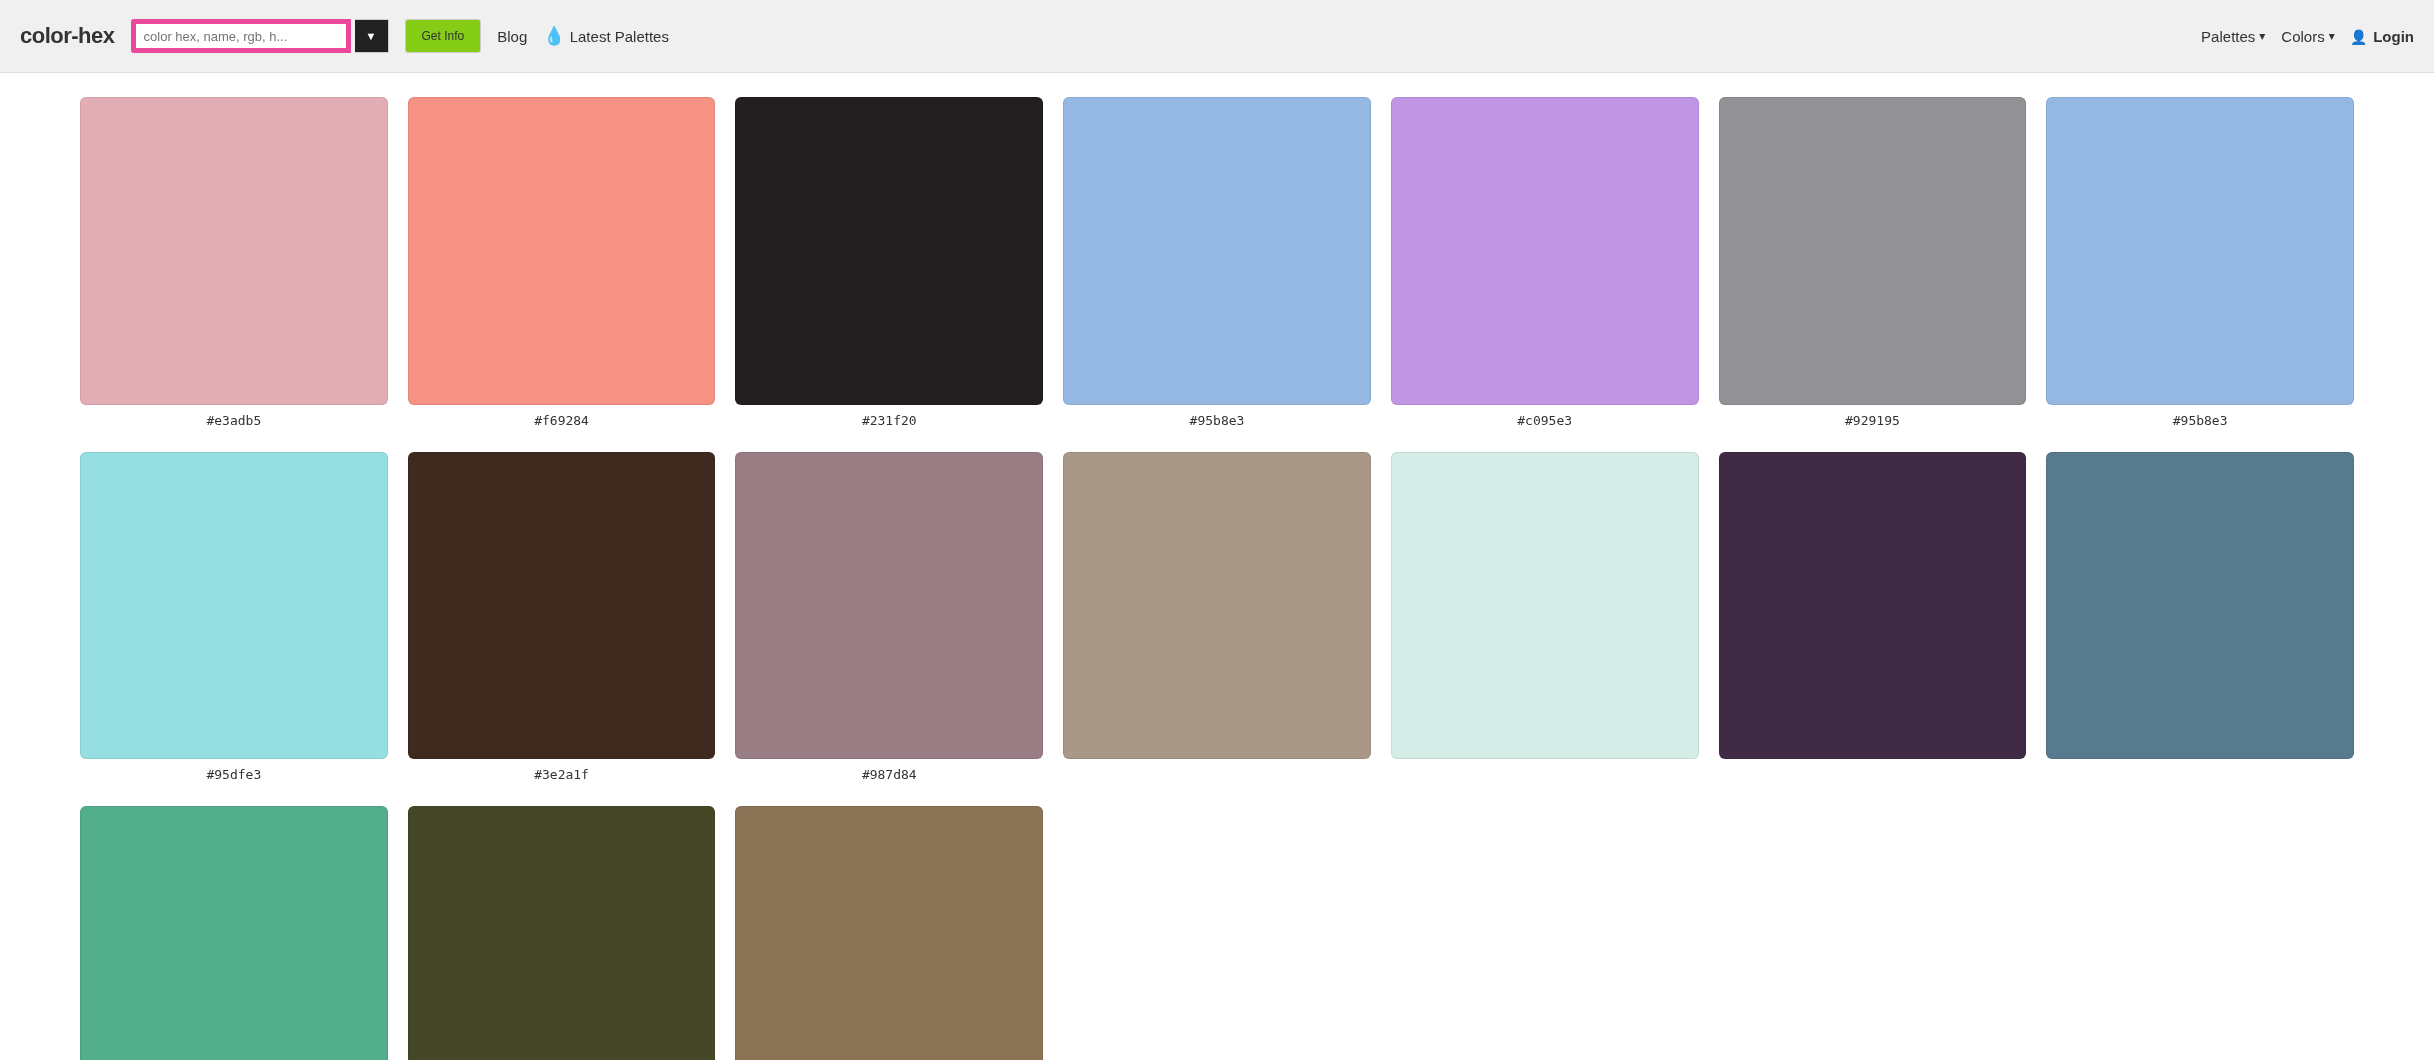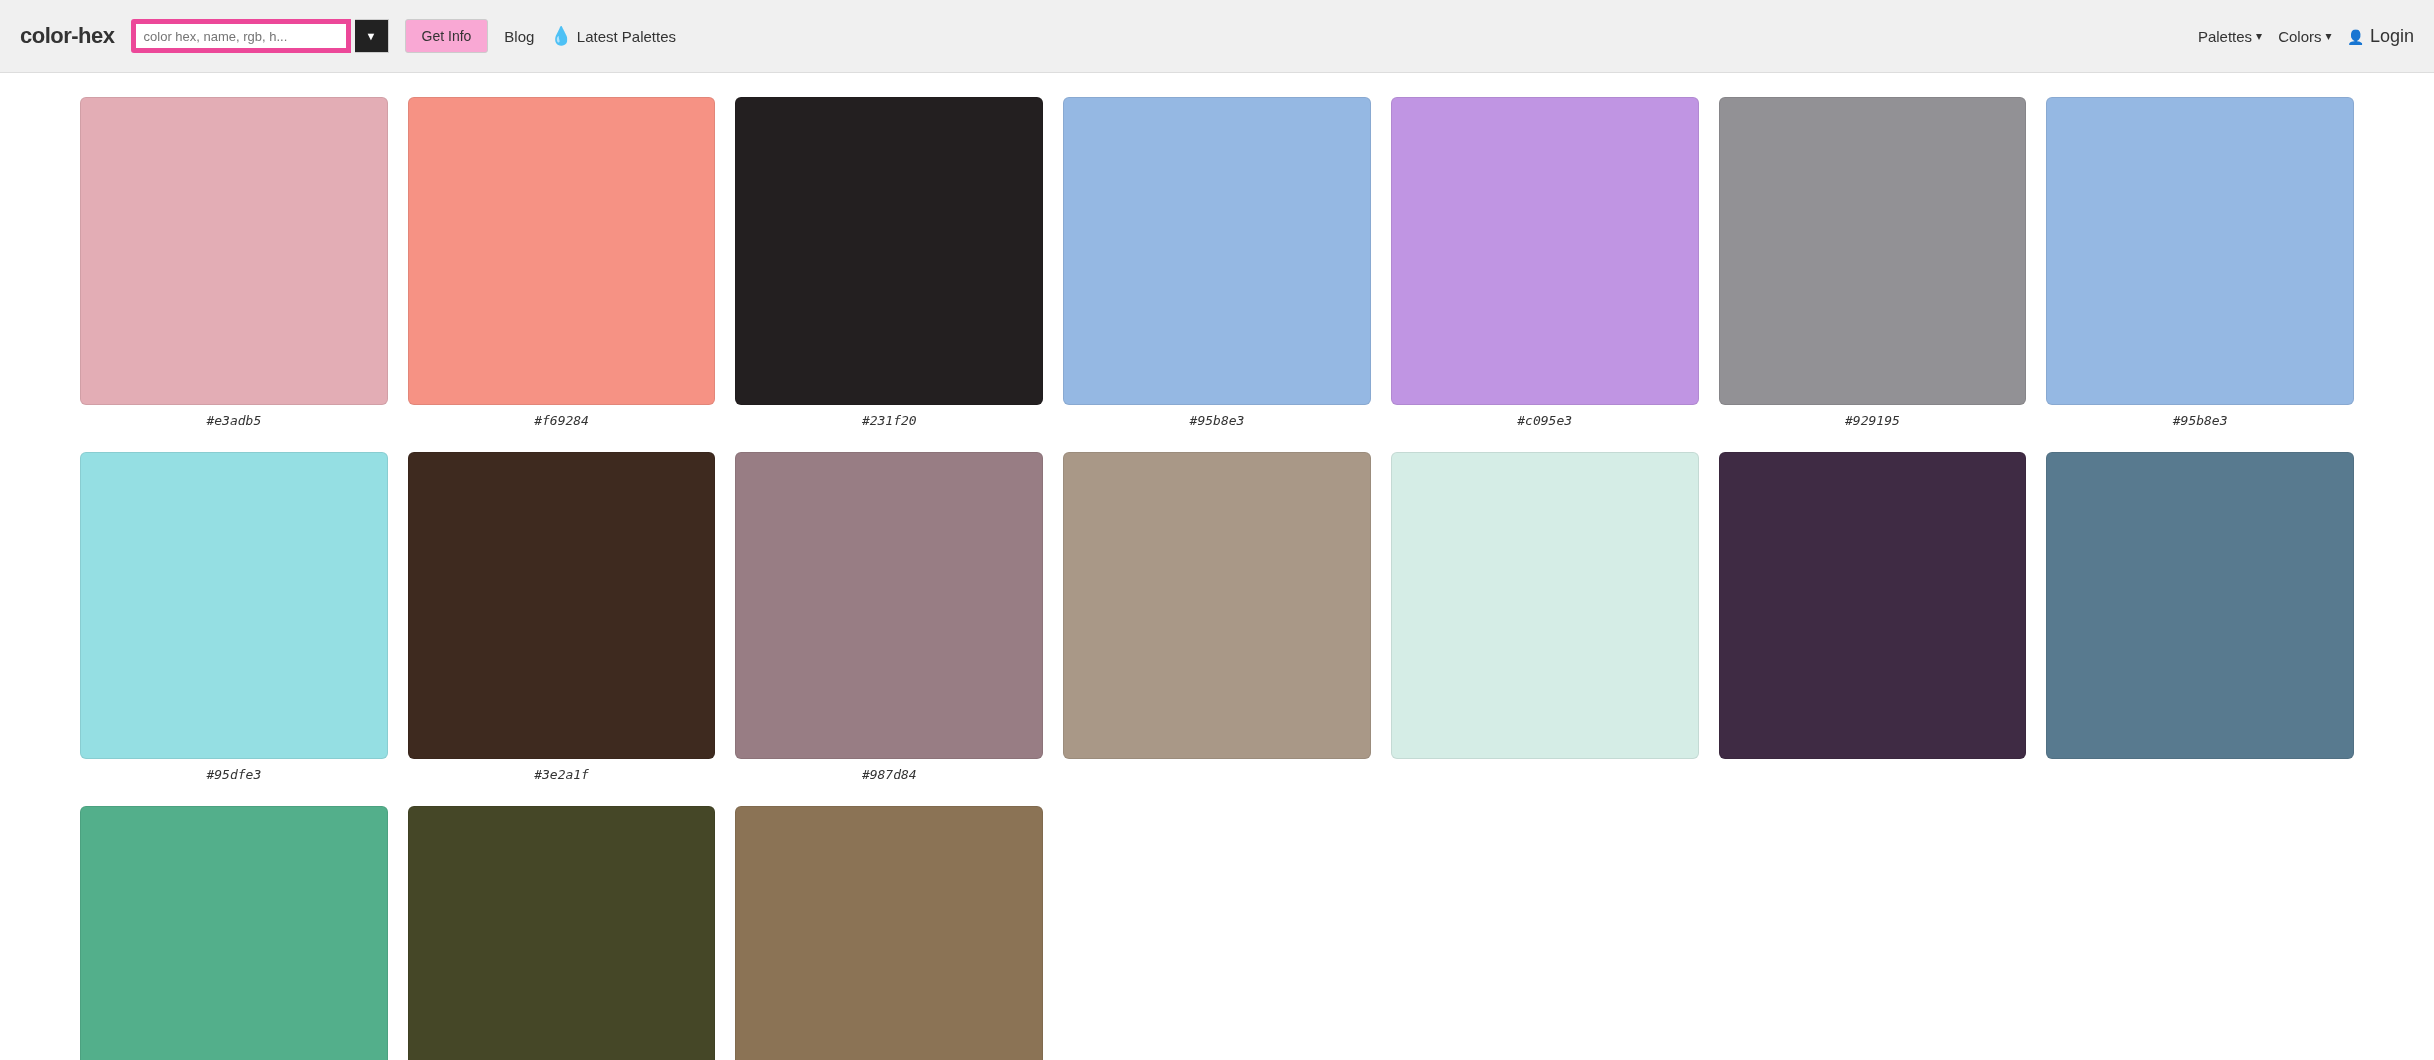--- a/index.html
+++ b/index.html
@@ -47,24 +47,24 @@
       display: flex;
       align-items: center;
       justify-content: center;
       color: #fff;
       font-size: 11px;
     }
     .get-info-btn {
       height: 34px;
       padding: 0 16px;
       border: 1px solid #ccc;
-      background: #f9a8d4;
+      background: #84cc16;
       border-radius: 3px;
       cursor: pointer;
-      font-size: 14px;
+      font-size: 12px;
       color: #333;
     }
     .nav-link {
       font-size: 15px;
       color: #333;
       text-decoration: none;
       cursor: pointer;
       display: flex;
       align-items: center;
       gap: 4px;
@@ -77,26 +77,27 @@
       cursor: pointer;
       display: flex;
       align-items: center;
       gap: 4px;
     }
     .nav-dropdown::after {
       content: '▾';
       font-size: 12px;
     }
     .login-link {
-      font-size: 18px;
+      font-size: 15px;
       color: #333;
       cursor: pointer;
       display: flex;
       align-items: center;
       gap: 5px;
+      font-weight: bold;
     }
     .person-icon::before {
       content: '👤';
       font-size: 14px;
     }
 
     
     .main {
       padding: 24px 80px;
       background: #fff;
@@ -120,21 +121,20 @@
       width: 100%;
       aspect-ratio: 1;
       border-radius: 6px;
       border: 1px solid rgba(0,0,0,0.08);
     }
 
     .color-label {
       font-size: 13px;
       color: #333;
       font-family: monospace;
-      font-style: italic;
     }
   </style>
 </head>
 <body>
 
 <header class="header">
   <div class="logo">color-hex</div>
   <div class="search-wrapper">
     <input class="search-input" type="text" placeholder="color hex, name, rgb, h..." style="">
     <div class="color-preview-btn">▼</div>

